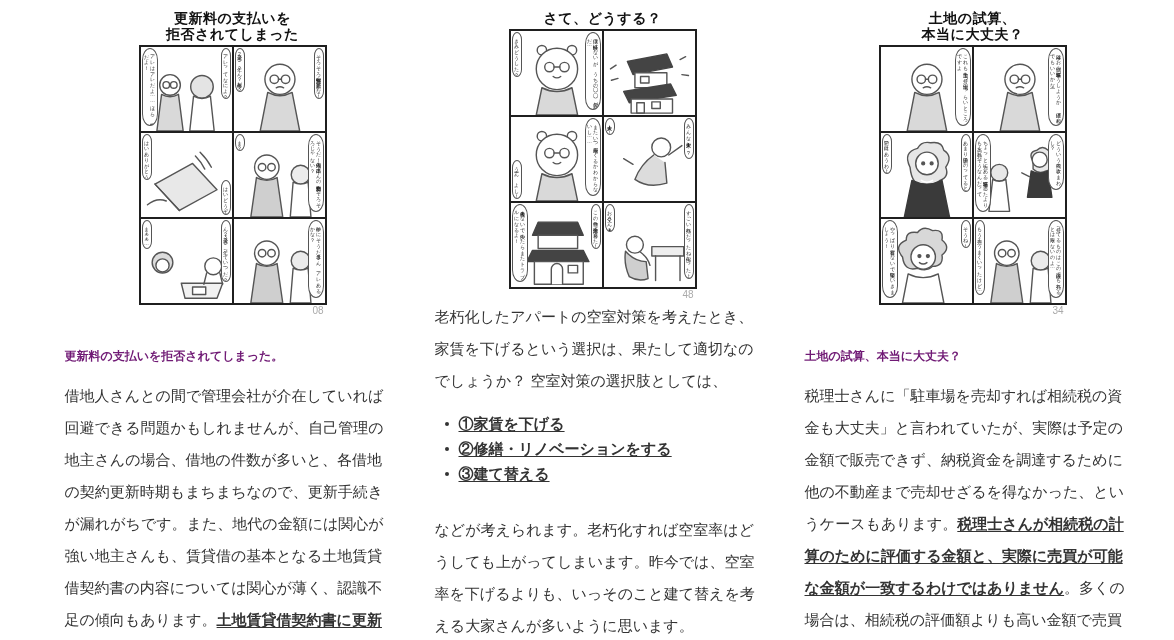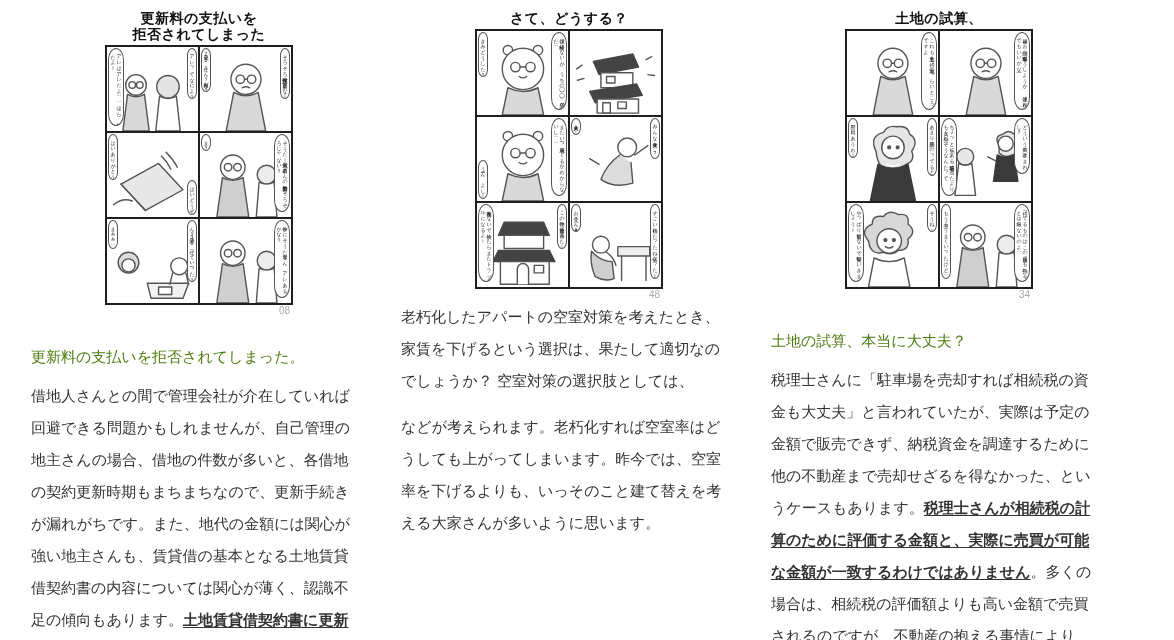--- a/index.html
+++ b/index.html
@@ -1,38 +1,38 @@
 <!DOCTYPE html>
 <html><head>
 <meta charset="utf-8">
 <style>
   * { margin:0; padding:0; box-sizing:border-box; }
   html,body { background:#ffffff; }
   body { font-family:"Liberation Sans", sans-serif; }
-  .page { width:1174px; height:640px; background:#fff; display:flex; gap:34px; padding-left:31px; overflow:hidden; }
+  .page { width:1174px; height:640px; background:#fff; display:flex; gap:34px; padding-left:31px; overflow:hidden;justify-content:center; }
   .column { width:336px; flex:none; }
 
   
   .comic { width:188px; margin:0 auto; }
   .comic-title { margin:10px 0 3px; text-align:center; font-weight:bold; font-size:14px; line-height:16px; color:#111; letter-spacing:0.5px; }
   .comic-grid { width:188px; border:2px solid #1f1f1f; background:#1f1f1f; display:grid; grid-template-columns:1fr 1fr; gap:2px; }
   .panel { background:#fff; height:84px; position:relative; overflow:hidden; }
   .art { position:absolute; left:2px; bottom:0; width:86px; height:78px; }
   .art svg { width:100%; height:100%; }
   .bubble { position:absolute; background:#fff; border:1px solid #555; border-radius:8px/12px;
             padding:2px 1px; writing-mode:vertical-rl; text-orientation:upright;
             font-size:5px; line-height:6px; color:#222; max-height:56px; overflow:hidden; z-index:2; }
   .bubble.tall { max-height:78px; }
   .bubble.tr { top:1px; right:1px; } .bubble.tl { top:1px; left:1px; }
   .bubble.br { bottom:2px; right:1px; } .bubble.bl { bottom:2px; left:1px; }
   .comic-page-num { text-align:right; font-size:10px; line-height:12px; color:#aaa; padding-right:3px; }
 
   
   .text-block { width:324px; }
-  h2.heading { margin:26px 0 10px; font-size:15px; line-height:27px; font-weight:400; color:#4d7c0f; }
+  h2.heading { margin:26px 0 10px; font-size:12px; line-height:27px; font-weight:700; color:#701a75; }
   .para { font-size:15px; line-height:32px; color:#333; margin-bottom:14px; text-align:left; }
   .em-link { font-weight:bold; color:#333; text-decoration:underline; text-underline-offset:2px; }
   ul.options { list-style:none; margin:12px 0 28px; padding-left:10px; }
   ul.options li { position:relative; padding-left:14px; font-size:15px; line-height:25px; color:#333; }
   ul.options li::before { content:''; position:absolute; left:0; top:11px; width:4px; height:4px; border-radius:50%; background:#333; }
 </style>
 </head>
 <body>
 
 <main class="page">
@@ -226,30 +226,36 @@
             <div class="bubble tr tall">すごい揺れだったね怖かったよー</div>
             <div class="bubble tl">お父さん大丈夫？</div>
           </div>
         </div>
       <div class="comic-page-num">48</div>
     </figure>
     <div class="text-block">
       <div>
           <p class="para"><span>老朽化したアパートの空室対策を考えたとき、家賃を下げるという選択は、果たして適切なのでしょうか？ 空室対策の選択肢としては、</span></p>
         </div>
+      <ul class="options">
+          <li><span class="em-link">①家賃を下げる</span></li>
+          <li><span class="em-link">②修繕・リノベーションをする</span></li>
+          <li><span class="em-link">③建て替える</span></li>
+        </ul>
       <div>
           <p class="para"><span>などが考えられます。老朽化すれば空室率はどうしても上がってしまいます。昨今では、空室率を下げるよりも、いっそのこと建て替えを考える大家さんが多いように思います。</span></p>
         </div>
     </div>
   </section>
 
   <section class="column">
     <figure class="comic">
       <div class="comic-title">
         <div>土地の試算、</div>
+        <div>本当に大丈夫？</div>
       </div>
       <div class="comic-grid">
           <div class="panel">
             <div class="art"><svg viewBox="0 0 90 83">
                 <g stroke="#555" fill="none" stroke-width="1.5" stroke-linecap="round" stroke-linejoin="round">
                   <circle cx="46" cy="28" r="16" fill="#fff"></circle>
                   <circle cx="40" cy="28" r="4.5"></circle>
                   <circle cx="52" cy="28" r="4.5"></circle>
                   <path d="M44.5 28 h3"></path>
                   <path d="M42 37 q4 -2 8 0"></path>

